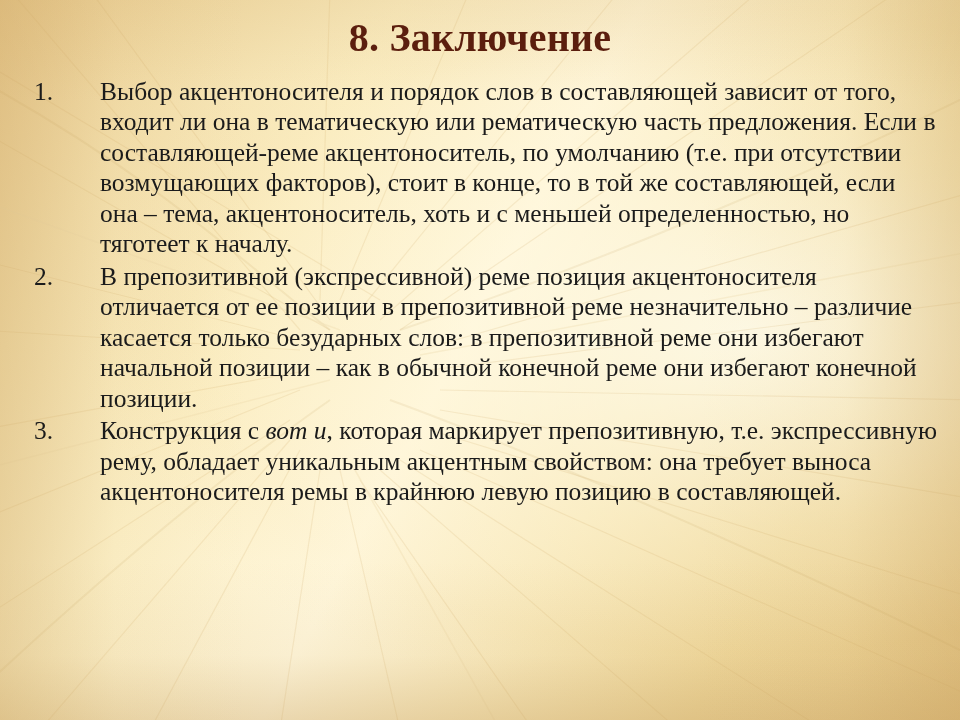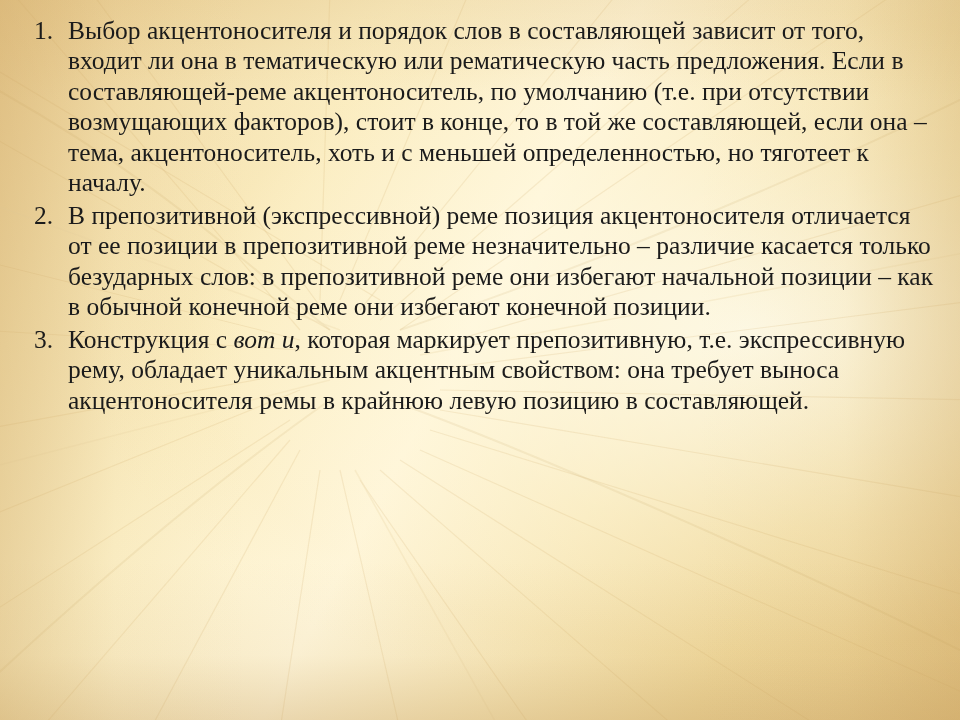--- a/index.html
+++ b/index.html
@@ -71,20 +71,21 @@
     margin-bottom: 2px;
     text-align: left;
   }
   .marker {
     flex: 0 0 auto;
     width: 34px;
     text-align: left;
   }
   .item-text {
     flex: 1 1 auto;
+    margin-left: 32px;
   }
   .item-text i { }
 </style>
 </head>
 <body>
 
 <div class="slide">
 
   <div class="streaks">
     <svg viewBox="0 0 960 720" preserveAspectRatio="none" xmlns="http://www.w3.org/2000/svg">
@@ -128,20 +129,21 @@
         <path d="M-20 470 L330 380"></path>
         <path d="M980 250 L420 355"></path>
         <path d="M500 730 L355 470"></path>
       </g>
     </svg>
   </div>
 
   <div class="vignette"></div>
 
   <div class="content">
+    <h1 class="slide-title">8. Заключение</h1>
 
     <ul class="body-list">
       <li class="body-item">
         <span class="marker">1.</span>
         <span class="item-text">Выбор акцентоносителя и порядок слов в составляющей зависит от того, входит ли она в тематическую или рематическую часть предложения. Если в составляющей-реме акцентоноситель, по умолчанию (т.е. при отсутствии возмущающих факторов), стоит в конце, то в той же составляющей, если она – тема, акцентоноситель, хоть и с меньшей определенностью, но тяготеет к началу.</span>
       </li>
       <li class="body-item">
         <span class="marker">2.</span>
         <span class="item-text">В препозитивной (экспрессивной) реме позиция акцентоносителя отличается от ее позиции в препозитивной реме незначительно – различие касается только безударных слов: в препозитивной реме они избегают начальной позиции – как в обычной конечной реме они избегают конечной позиции.</span>
       </li>

